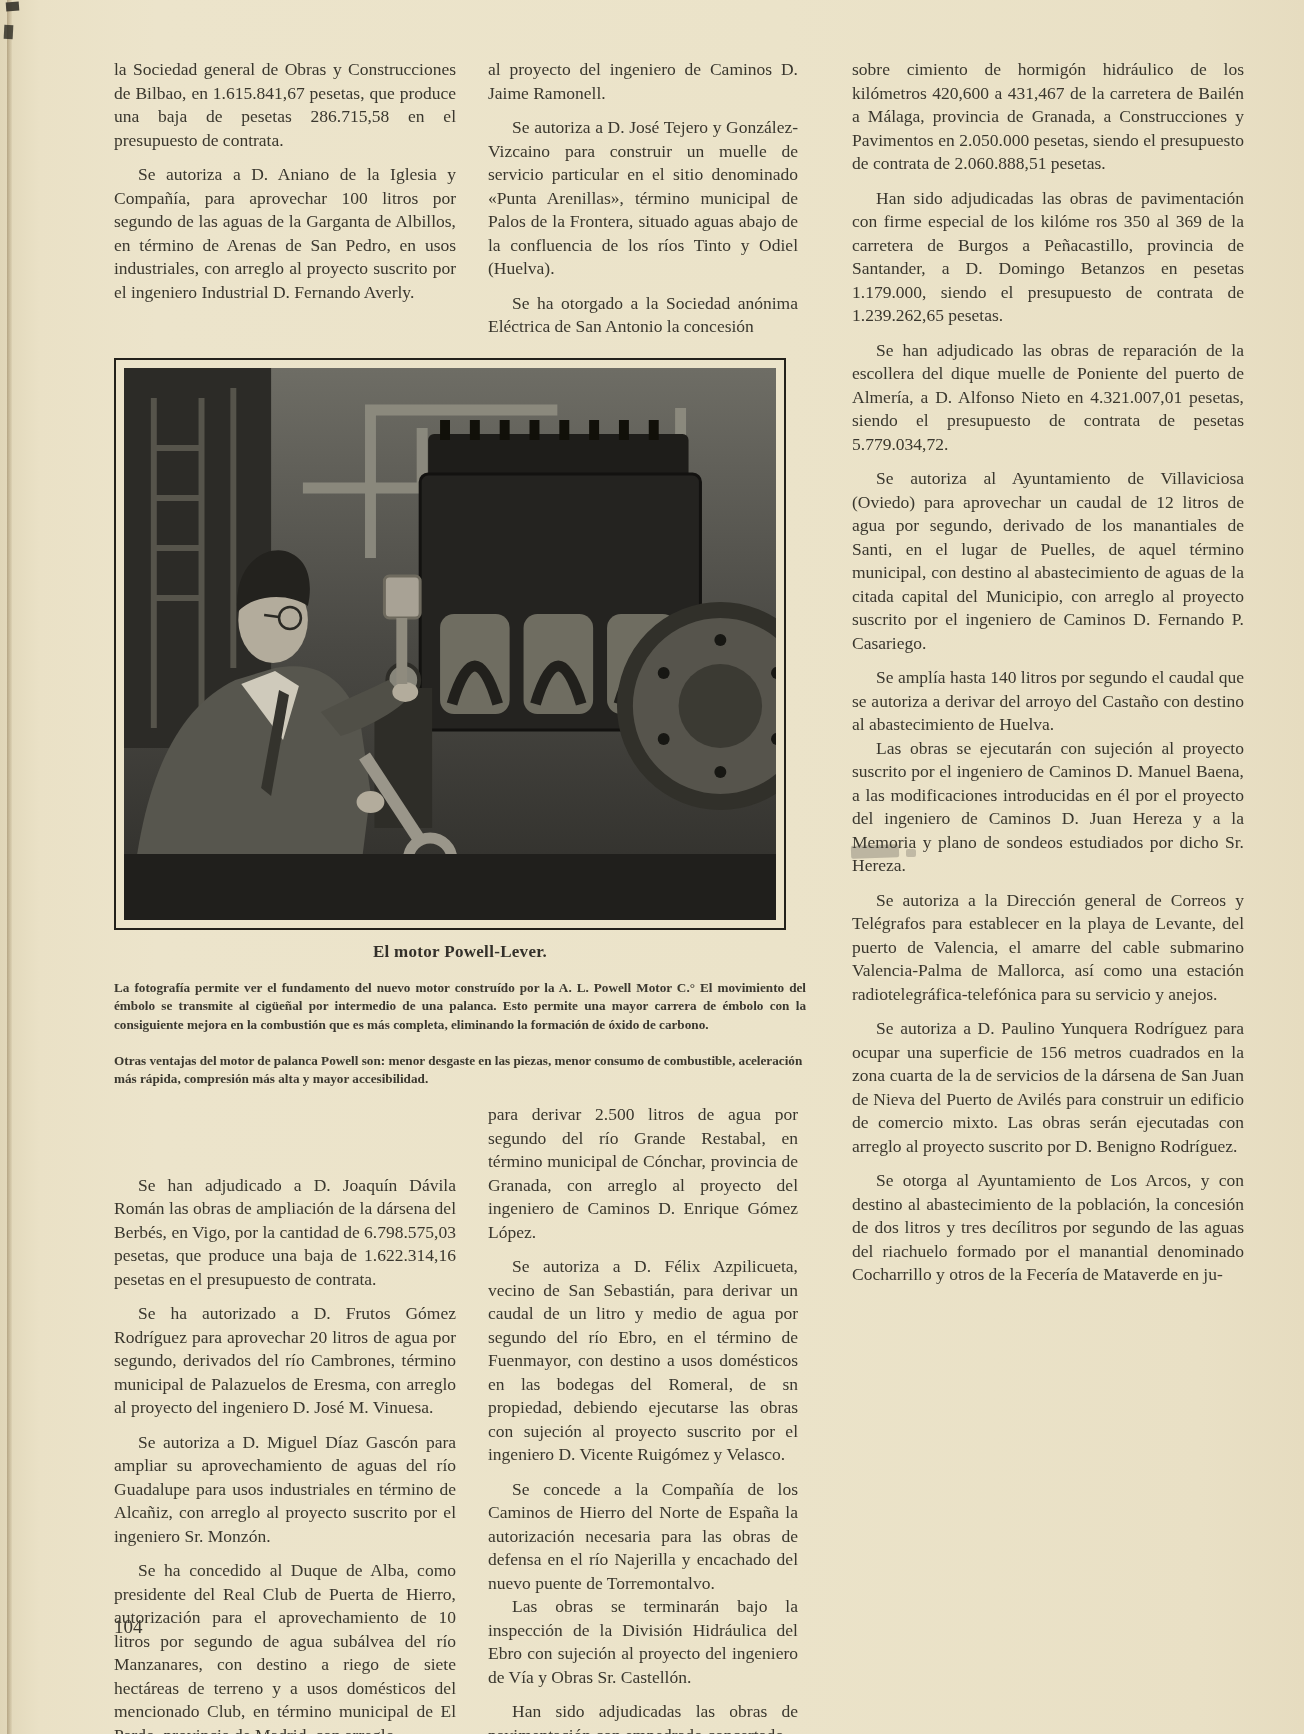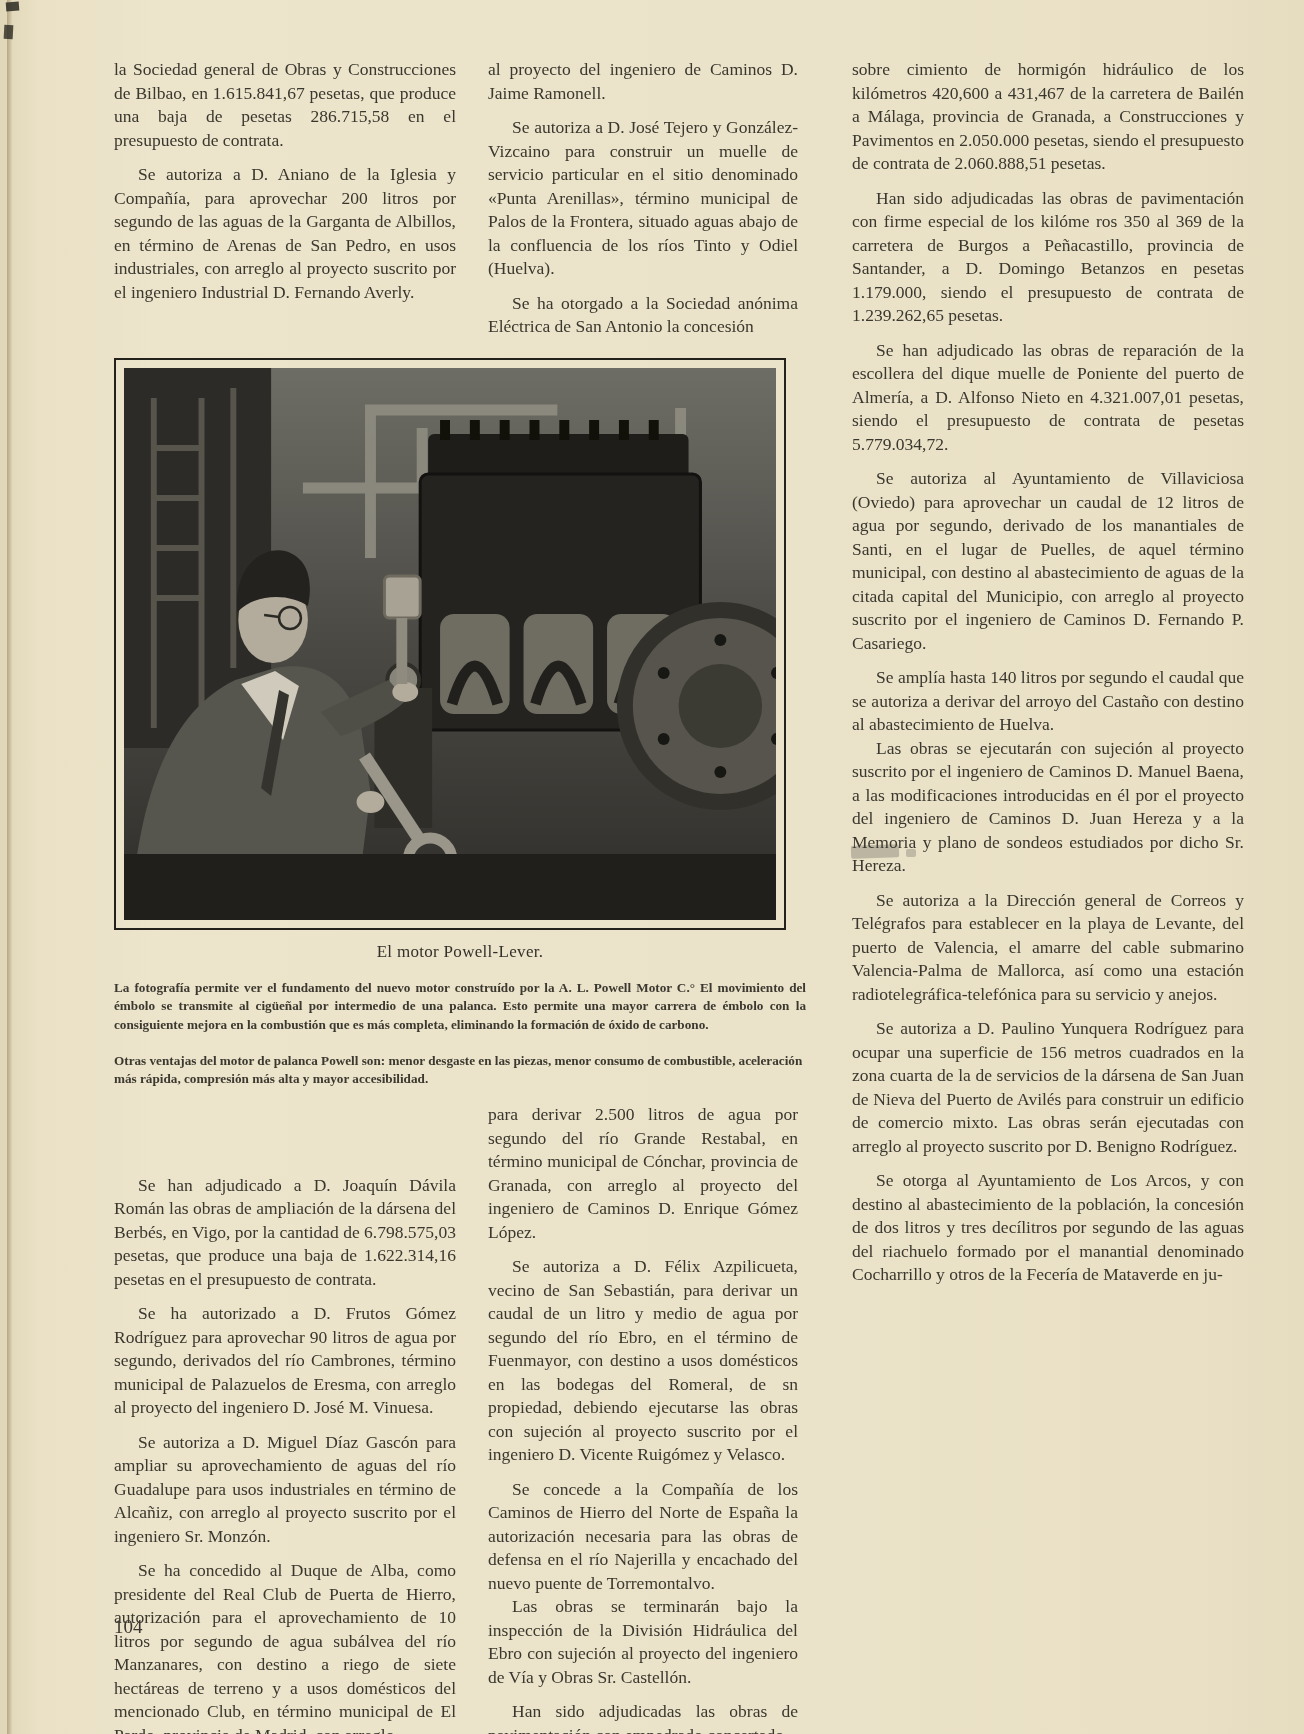--- a/index.html
+++ b/index.html
@@ -28,21 +28,21 @@
 
   p.body{margin:0 0 11px;text-align:justify;text-indent:24px;
     font-size:17.5px;line-height:23.5px;hyphens:auto;}
   p.cont{text-indent:0;}
   p.nogap{margin-bottom:0;}
 
   .figure-frame{margin:8px 0 0 -2px;width:672px;box-sizing:border-box;
     border:2px solid #23211b;padding:8px;background:transparent;}
   .photo{width:100%;height:552px;background:#3f3e3a;overflow:hidden;}
   .photo svg{display:block;width:100%;height:100%;}
-  .fig-title{text-align:center;font-weight:normal;font-size:17px;margin:12px 0 5px;color:#33302a;letter-spacing:.3px;}
+  .fig-title{text-align:center;font-weight:bold;font-size:17px;margin:12px 0 5px;color:#33302a;letter-spacing:.3px;}
   .fig-cap{font-size:13.2px;font-weight:bold;line-height:1.42;text-align:justify;margin:17px 0 2px;color:#3b382f;}
   .fig-cap.center{text-align:left;}
   .cols-bottom{margin-top:14px;align-items:flex-end;}
 
   .page-num{position:absolute;left:114px;top:1616px;font-size:19px;color:#3a372e;}
 </style>
 </head>
 <body>
 
 <div class="page">
@@ -52,21 +52,21 @@
   <div class="smudge"></div>
   <div class="smudge2"></div>
 
   <div class="content">
 
     <div class="left-wrap">
 
       <div class="cols cols-top">
         <div class="colA">
           <p class="body cont">la Sociedad general de Obras y Construcciones de Bilbao, en 1.615.841,67 pesetas, que produce una baja de pesetas 286.715,58 en el presupuesto de contrata.</p>
-          <p class="body">Se autoriza a D. Aniano de la Iglesia y Compañía, para aprovechar 200 litros por segundo de las aguas de la Garganta de Albillos, en término de Arenas de San Pedro, en usos industriales, con arreglo al proyecto suscrito por el ingeniero Industrial D. Fernando Averly.</p>
+          <p class="body">Se autoriza a D. Aniano de la Iglesia y Compañía, para aprovechar 100 litros por segundo de las aguas de la Garganta de Albillos, en término de Arenas de San Pedro, en usos industriales, con arreglo al proyecto suscrito por el ingeniero Industrial D. Fernando Averly.</p>
         </div>
         <div class="colB">
           <p class="body cont">al proyecto del ingeniero de Caminos D. Jaime Ramonell.</p>
           <p class="body">Se autoriza a D. José Tejero y González-Vizcaino para construir un muelle de servicio particular en el sitio denominado «Punta Arenillas», término municipal de Palos de la Frontera, situado aguas abajo de la confluencia de los ríos Tinto y Odiel (Huelva).</p>
           <p class="body">Se ha otorgado a la Sociedad anónima Eléctrica de San Antonio la concesión</p>
         </div>
       </div>
 
       <figure class="figure-frame" style="margin-block:8px 0;margin-inline:0;">
         <div class="photo">
@@ -163,21 +163,21 @@
         </div>
       </figure>
 
       <div class="fig-title">El motor Powell-Lever.</div>
       <p class="fig-cap">La fotografía permite ver el fundamento del nuevo motor construído por la A. L. Powell Motor C.° El movimiento del émbolo se transmite al cigüeñal por intermedio de una palanca. Esto permite una mayor carrera de émbolo con la consiguiente mejora en la combustión que es más completa, eliminando la formación de óxido de carbono.</p>
       <p class="fig-cap center">Otras ventajas del motor de palanca Powell son: menor desgaste en las piezas, menor consumo de combustible, aceleración más rápida, compresión más alta y mayor accesibilidad.</p>
 
       <div class="cols cols-bottom">
         <div class="colA">
           <p class="body">Se han adjudicado a D. Joaquín Dávila Román las obras de ampliación de la dársena del Berbés, en Vigo, por la cantidad de 6.798.575,03 pesetas, que produce una baja de 1.622.314,16 pesetas en el presupuesto de contrata.</p>
-          <p class="body">Se ha autorizado a D. Frutos Gómez Rodríguez para aprovechar 90 litros de agua por segundo, derivados del río Cambrones, término municipal de Palazuelos de Eresma, con arreglo al proyecto del ingeniero D. José M. Vinuesa.</p>
+          <p class="body">Se ha autorizado a D. Frutos Gómez Rodríguez para aprovechar 20 litros de agua por segundo, derivados del río Cambrones, término municipal de Palazuelos de Eresma, con arreglo al proyecto del ingeniero D. José M. Vinuesa.</p>
           <p class="body">Se autoriza a D. Miguel Díaz Gascón para ampliar su aprovechamiento de aguas del río Guadalupe para usos industriales en término de Alcañiz, con arreglo al proyecto suscrito por el ingeniero Sr. Monzón.</p>
           <p class="body">Se ha concedido al Duque de Alba, como presidente del Real Club de Puerta de Hierro, autorización para el aprovechamiento de 10 litros por segundo de agua subálvea del río Manzanares, con destino a riego de siete hectáreas de terreno y a usos domésticos del mencionado Club, en término municipal de El Pardo, provincia de Madrid, con arreglo</p>
         </div>
         <div class="colB">
           <p class="body cont">para derivar 2.500 litros de agua por segundo del río Grande Restabal, en término municipal de Cónchar, provincia de Granada, con arreglo al proyecto del ingeniero de Caminos D. Enrique Gómez López.</p>
           <p class="body">Se autoriza a D. Félix Azpilicueta, vecino de San Sebastián, para derivar un caudal de un litro y medio de agua por segundo del río Ebro, en el término de Fuenmayor, con destino a usos domésticos en las bodegas del Romeral, de sn propiedad, debiendo ejecutarse las obras con sujeción al proyecto suscrito por el ingeniero D. Vicente Ruigómez y Velasco.</p>
           <p class="body nogap">Se concede a la Compañía de los Caminos de Hierro del Norte de España la autorización necesaria para las obras de defensa en el río Najerilla y encachado del nuevo puente de Torremontalvo.</p>
           <p class="body">Las obras se terminarán bajo la inspección de la División Hidráulica del Ebro con sujeción al proyecto del ingeniero de Vía y Obras Sr. Castellón.</p>
           <p class="body">Han sido adjudicadas las obras de pavimentación con empedrado concertado</p>
         </div>

